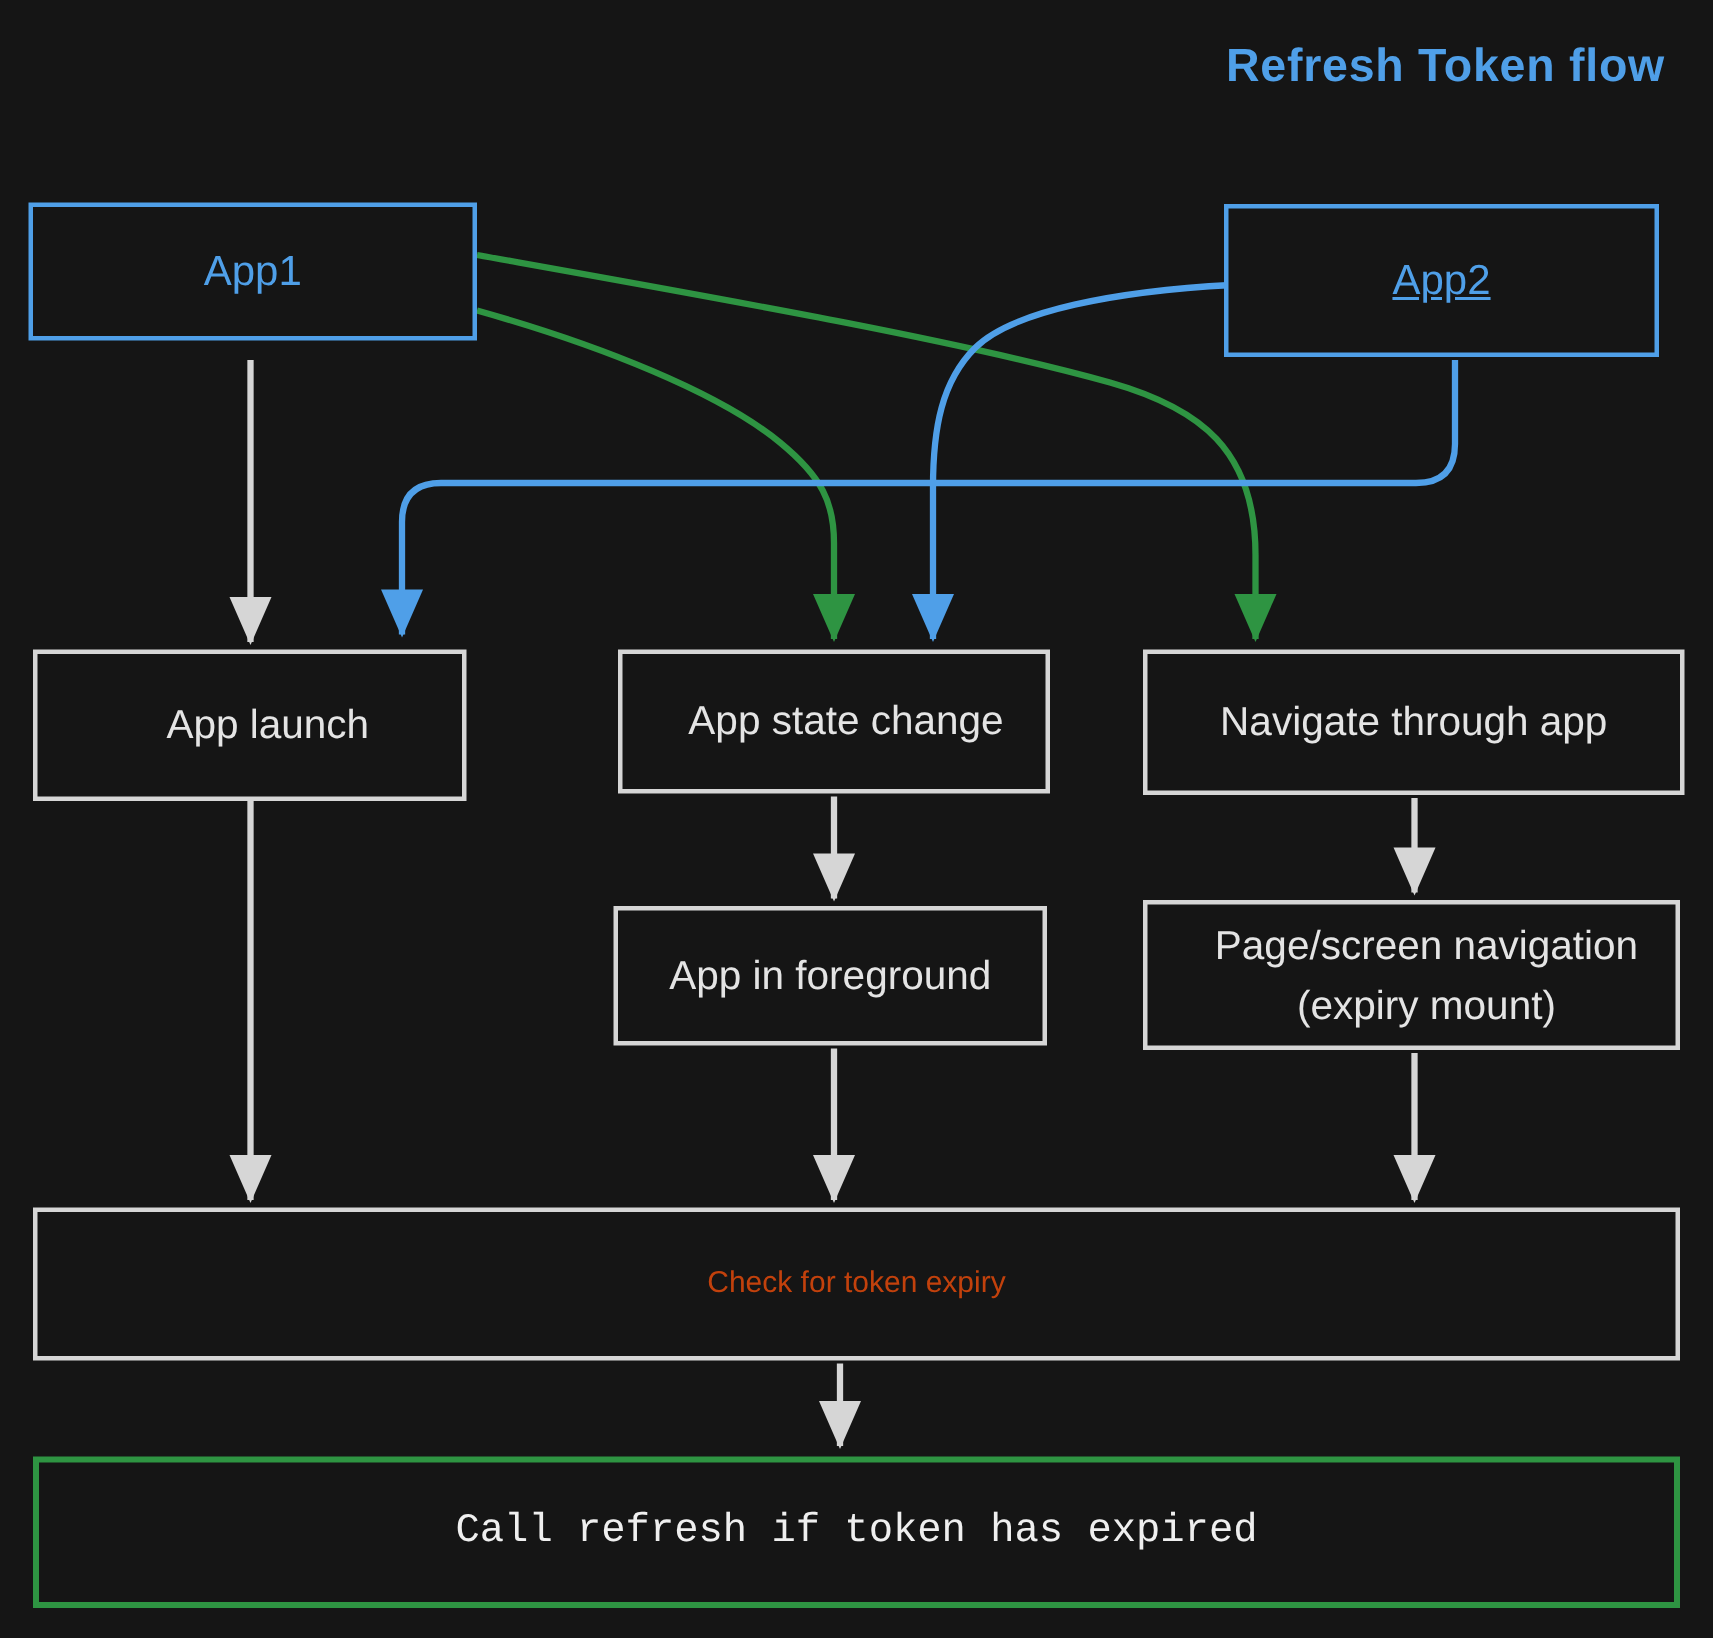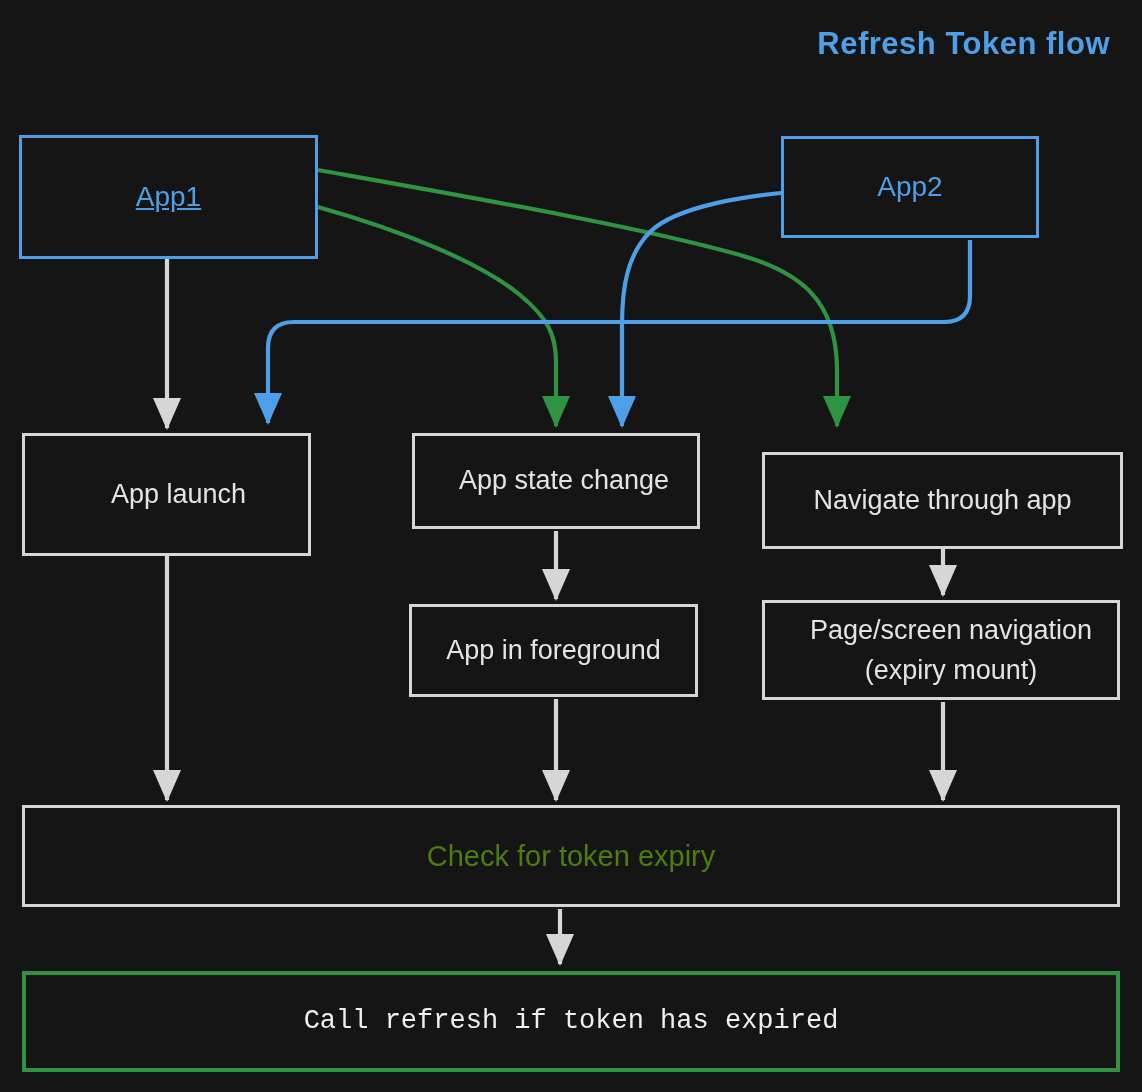--- a/index.html
+++ b/index.html
@@ -61,21 +61,21 @@
   .node.blue-node {
     border: 3.5px solid var(--blue);
     color: var(--blue);
     font-size: 28px;
   }
   .node.green-node {
     border: 4px solid var(--green);
     color: #efefef;
     font-family: Liberation Mono, monospace;
   }
-  .node.wide { font-size: 29px; color: #4d7c0f; }
+  .node.wide { font-size: 20px; color: #c2410c; }
 </style>
 </head>
 <body>
 
 <div class="canvas">
 
   <div class="diagram-title">Refresh Token flow</div>
 
   <svg class="edges-layer" viewBox="0 0 1142 1092" xmlns="http://www.w3.org/2000/svg">
     <defs>
@@ -98,37 +98,37 @@
 
     <path class="edge edge-gray" marker-end="url(#ah-gray)" d="M167,240 L167,428"></path>
     <path class="edge edge-gray" marker-end="url(#ah-gray)" d="M167,531 L167,800"></path>
     <path class="edge edge-gray" marker-end="url(#ah-gray)" d="M556,531 L556,599"></path>
     <path class="edge edge-gray" marker-end="url(#ah-gray)" d="M556,699 L556,800"></path>
     <path class="edge edge-gray" marker-end="url(#ah-gray)" d="M943,532 L943,595"></path>
     <path class="edge edge-gray" marker-end="url(#ah-gray)" d="M943,702 L943,800"></path>
     <path class="edge edge-gray" marker-end="url(#ah-gray)" d="M560,909 L560,964"></path>
   </svg>
 
-  <div class="node blue-node" style="left:19px; top:135px; width:299px; height:124px;text-decoration:underline;">
+  <div class="node blue-node" style="left:19px; top:135px; width:299px; height:92px;">
     <span>App1</span>
   </div>
 
-  <div class="node blue-node" style="left:781px; top:136px; width:258px; height:102px;">
+  <div class="node blue-node" style="left:816px; top:136px; width:290px; height:102px;text-decoration:underline;">
     <span>App2</span>
   </div>
 
-  <div class="node" style="left:22px; top:433px; width:289px; height:123px;padding-left:24px;">
+  <div class="node" style="left:22px; top:433px; width:289px; height:101px;padding-left:24px;">
     <span>App launch</span>
   </div>
 
   <div class="node" style="left:412px; top:433px; width:288px; height:96px;padding-left:16px;">
     <span>App state change</span>
   </div>
 
-  <div class="node" style="left:762px; top:452px; width:361px; height:97px;justify-content:center;">
+  <div class="node" style="left:762px; top:433px; width:361px; height:97px;justify-content:center;">
     <span>Navigate through app</span>
   </div>
 
   <div class="node" style="left:409px; top:604px; width:289px; height:93px;align-items:center;">
     <span>App in foreground</span>
   </div>
 
   <div class="node" style="left:762px; top:600px; width:358px; height:100px; line-height:1.5;padding-left:20px;">
     <span>Page/screen navigation</span>
     <span>(expiry mount)</span>

